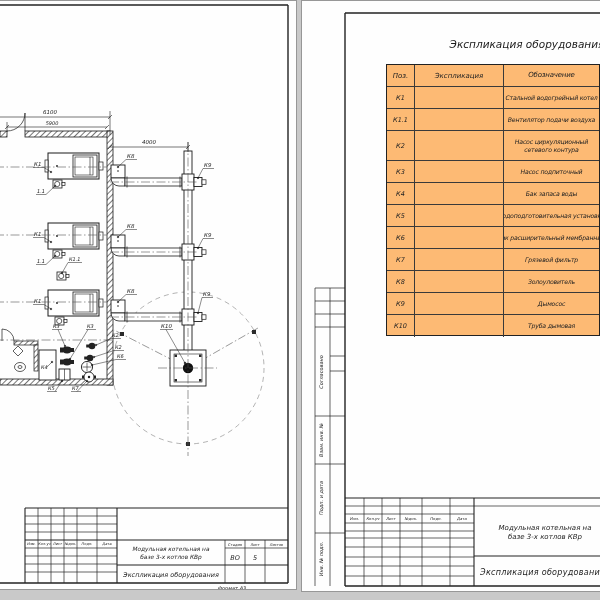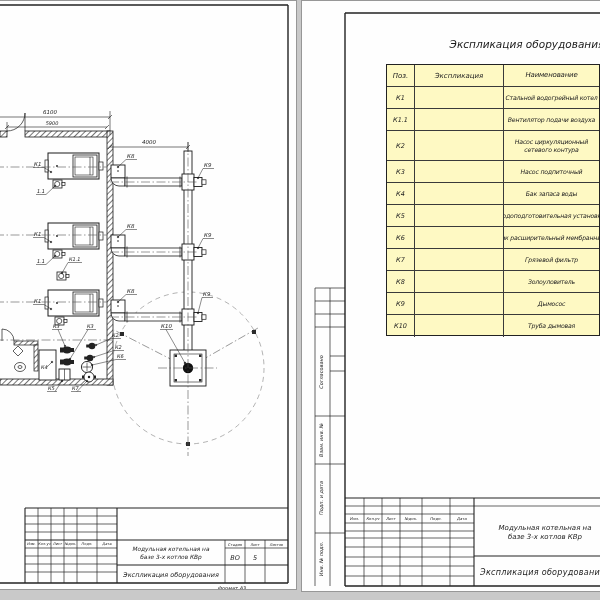--- a/index.html
+++ b/index.html
@@ -5,21 +5,21 @@
   html,body{margin:0;padding:0;}
   body{width:600px;height:600px;background:#c9c9c9;position:relative;overflow:hidden;
        font-family:"DejaVu Sans",sans-serif;}
   .page{position:absolute;background:#fefefe;border:1px solid #979797;box-sizing:border-box;overflow:hidden;}
   #left-page{left:0;top:6;width:297px;height:590px;border-left:none;}
   #right-page{left:301px;top:5;width:299px;height:592px;border-right:none;}
   svg{position:absolute;left:0;top:0;}
   svg text{font-family:"DejaVu Sans",sans-serif;font-style:italic;fill:#1b1b1b;}
   
   .spec-table{position:absolute;left:84px;top:63px;width:214px;height:272px;
-              border:1.4px solid #222;box-sizing:border-box;background:#fef9c3;
+              border:1.4px solid #222;box-sizing:border-box;background:#fdba74;
               display:flex;flex-direction:column;font-style:italic;color:#222;}
   .srow{display:flex;flex-direction:row;height:22px;border-bottom:1px solid #3a3a3a;box-sizing:border-box;flex:0 0 auto;}
   .srow.tall{height:30px;}
   .srow:last-child{border-bottom:none;}
   .cell{display:flex;align-items:center;justify-content:center;box-sizing:border-box;
         border-right:1px solid #3a3a3a;text-align:center;overflow:hidden;}
   .cell:last-child{border-right:none;}
   .c-pos{width:28px;flex:0 0 auto;font-size:6.5px;}
   .c-des{width:89px;flex:0 0 auto;font-size:6.5px;}
   .c-name{flex:1;font-size:6.2px;letter-spacing:-0.2px;white-space:nowrap;line-height:1.25;}
@@ -405,21 +405,21 @@
   </g>
   <text x="243" y="529" font-size="7" text-anchor="middle">Модульная котельная на</text>
   <text x="243" y="538" font-size="7" text-anchor="middle">базе 3-х котлов КВр</text>
   <text x="178" y="574" font-size="8" letter-spacing="0.3">Экспликация оборудования</text>
 </svg>
 
   <div class="spec-table">
     <div class="srow head">
       <div class="cell c-pos">Поз.</div>
       <div class="cell c-des">Экспликация</div>
-      <div class="cell c-name">Наименование</div>
+      <div class="cell c-name">Обозначение</div>
     </div>
     <div class="srow">
       <div class="cell c-pos">К1</div>
       <div class="cell c-des"></div>
       <div class="cell c-name">Стальной водогрейный котел</div>
     </div>
     <div class="srow">
       <div class="cell c-pos">К1.1</div>
       <div class="cell c-des"></div>
       <div class="cell c-name">Вентилятор подачи воздуха</div>

